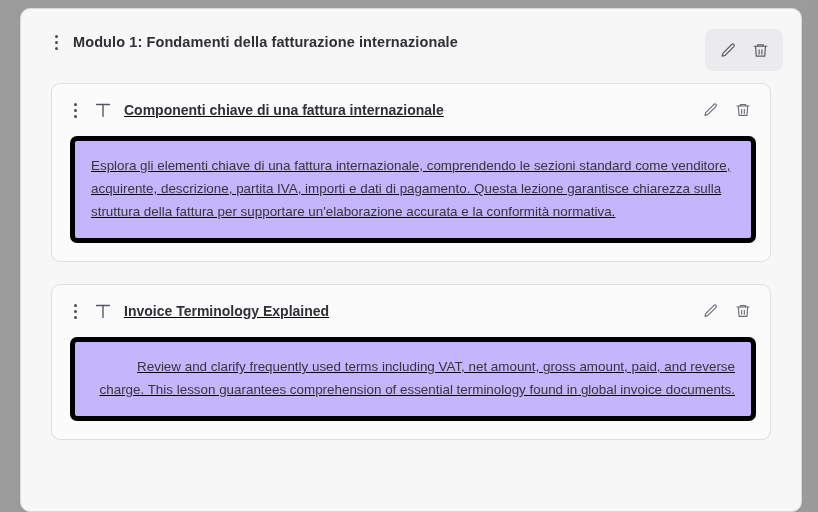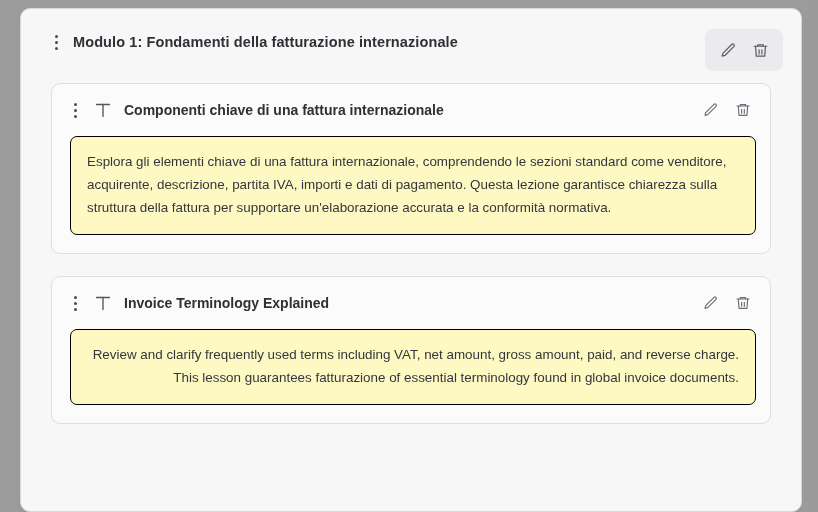--- a/index.html
+++ b/index.html
@@ -103,20 +103,21 @@
   .lessons {
     padding: 8px 30px 22px 30px;
   }
   .lesson-card {
     position: relative;
     background: #fbfbfc;
     border: 1px solid #dededf;
     border-radius: 9px;
     margin-bottom: 22px;
     padding: 0;
+    text-decoration: underline;
   }
   .lesson-card:last-child { margin-bottom: 0; text-align: right; }
 
   .lesson-header {
     position: relative;
     display: flex;
     align-items: center;
     height: 52px;
     padding: 0 14px 0 16px;
   }
@@ -143,22 +144,22 @@
   }
 
   .lesson-actions {
     right: 14px;
     top: 13px;
   }
   .lesson-actions .icon-btn { color: #6b6c77; }
 
   .lesson-body {
     margin: 0 14px 18px 18px;
-    background: #fef9c3;
-    border: 1px solid #000000;
+    background: #c4b5fd;
+    border: 5px solid #000000;
     border-radius: 7px;
     padding: 13px 16px 15px 16px;
   }
   .lesson-body p {
     margin: 0;
     font-size: 13.4px;
     line-height: 1.72;
     color: #35363d;
   }
 </style>
@@ -257,19 +258,19 @@
               <svg width="16" height="16" viewBox="0 0 24 24" fill="none" stroke="currentColor" stroke-width="1.7" stroke-linecap="round" stroke-linejoin="round">
                 <path d="M3 6h18"></path>
                 <path d="M8 6V4h8v2"></path>
                 <path d="M5 6l1 14h12l1-14"></path>
                 <path d="M10 11v6M14 11v6"></path>
               </svg>
             </button>
           </div>
         </div>
         <div class="lesson-body">
-          <p>Review and clarify frequently used terms including VAT, net amount, gross amount, paid, and reverse charge. This lesson guarantees fatturazione of essential terminology found in global invoice documents.</p>
+          <p>Review and clarify frequently used terms including VAT, net amount, gross amount, paid, and reverse charge. This lesson guarantees comprehension of essential terminology found in global invoice documents.</p>
         </div>
       </div>
 
     </div>
   </div>
 </div>
 
 </body></html>

